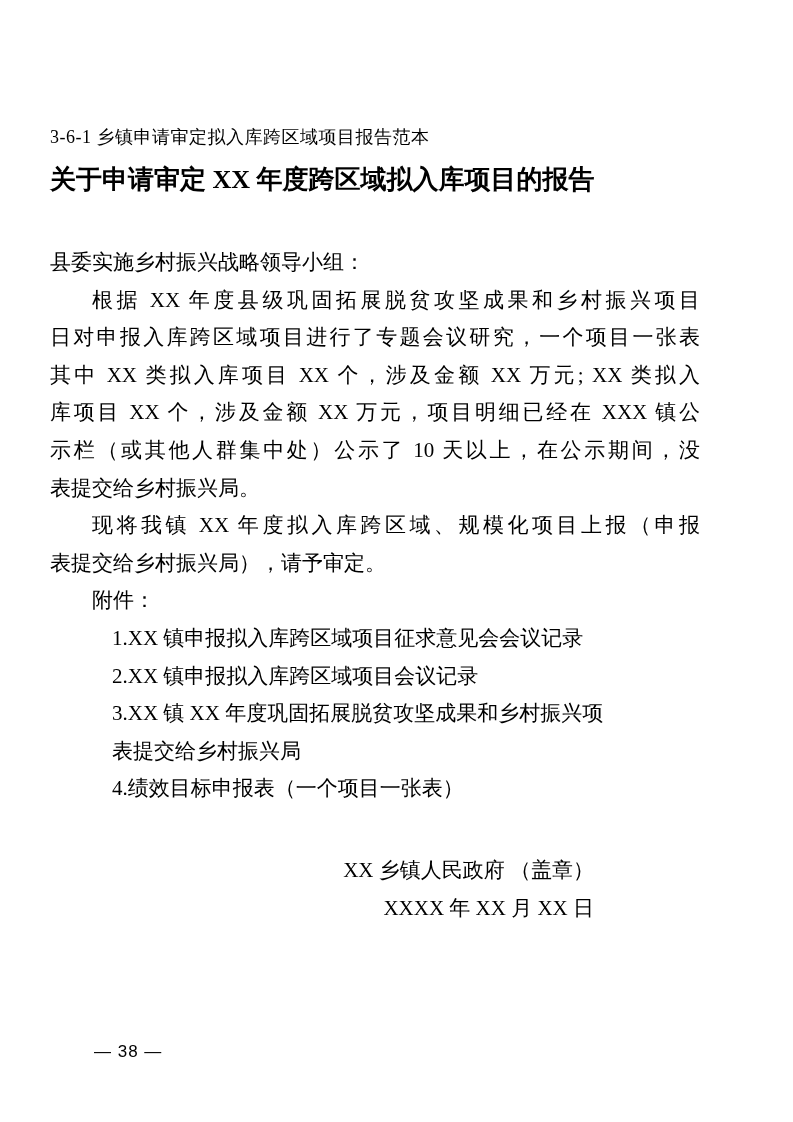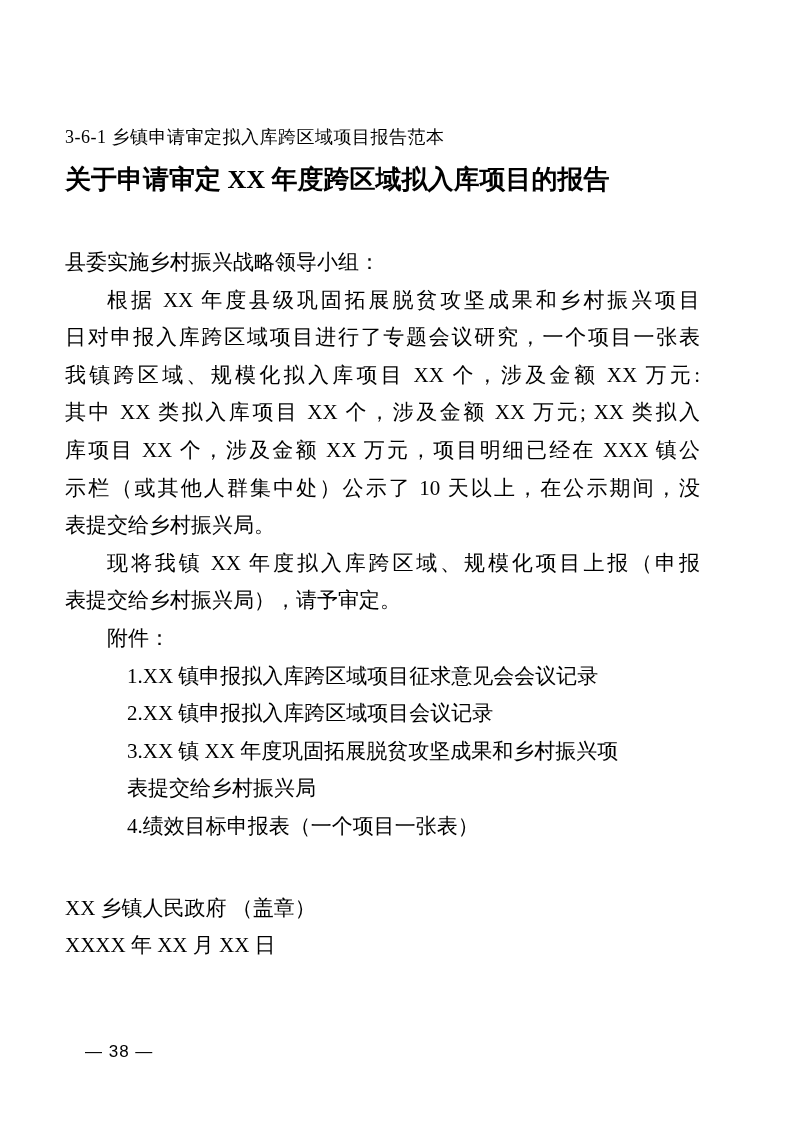--- a/index.html
+++ b/index.html
@@ -9,21 +9,21 @@
   }
   .page {
     position: relative;
     width: 793px;
     height: 1122px;
     background: #ffffff;
     color: #000000;
     font-family: "Liberation Serif", "DejaVu Serif", serif;
     overflow: hidden;
     box-sizing: border-box;
-    padding: 126px 93px 0 65px;
+    padding: 126px 93px 0 50px;
   }
   .header-note {
     font-size: 18px;
     line-height: 22px;
     letter-spacing: 0.5px;
     font-family: "Liberation Serif", "DejaVu Serif", serif;
   }
   .doc-title {
     margin: 14px 0 0 0;
     font-size: 26px;
@@ -52,26 +52,26 @@
   .attachments-label {
     text-indent: 2em;
   }
   .attachments {
     margin-left: 62px;
   }
   .signature {
     margin-top: 44px;
   }
   .sig-org, .sig-date {
-    text-align: left;
+    text-align: right;
     padding-right: 106px;
   }
   .page-number {
     position: absolute;
-    left: 85px;
+    left: 94px;
     top: 1041px;
     font-size: 17px;
     line-height: 22px;
     font-family: "Liberation Sans", "DejaVu Sans", sans-serif;
     letter-spacing: 1px;
   }
 </style>
 </head>
 <body>
 
@@ -81,21 +81,20 @@
 
   <h1 class="doc-title">关于申请审定 XX 年度跨区域拟入库项目的报告</h1>
 
   <div class="doc-body">
 
     <div class="salutation line">县委实施乡村振兴战略领导小组：</div>
 
     <div class="paragraph">
         <div class="line fill">根据 XX 年度县级巩固拓展脱贫攻坚成果和乡村振兴项目</div>
         <div class="line fill">日对申报入库跨区域项目进行了专题会议研究，一个项目一张表</div>
-        <div class="line fill">我镇跨区域、规模化拟入库项目 XX 个，涉及金额 XX 万元:</div>
         <div class="line fill">其中 XX 类拟入库项目 XX 个，涉及金额 XX 万元; XX 类拟入</div>
         <div class="line fill">库项目 XX 个，涉及金额 XX 万元，项目明细已经在 XXX 镇公</div>
         <div class="line fill">示栏（或其他人群集中处）公示了 10 天以上，在公示期间，没</div>
         <div class="line">表提交给乡村振兴局。</div>
       </div>
 
     <div class="paragraph">
         <div class="line fill">现将我镇 XX 年度拟入库跨区域、规模化项目上报（申报</div>
         <div class="line">表提交给乡村振兴局），请予审定。</div>
       </div>

